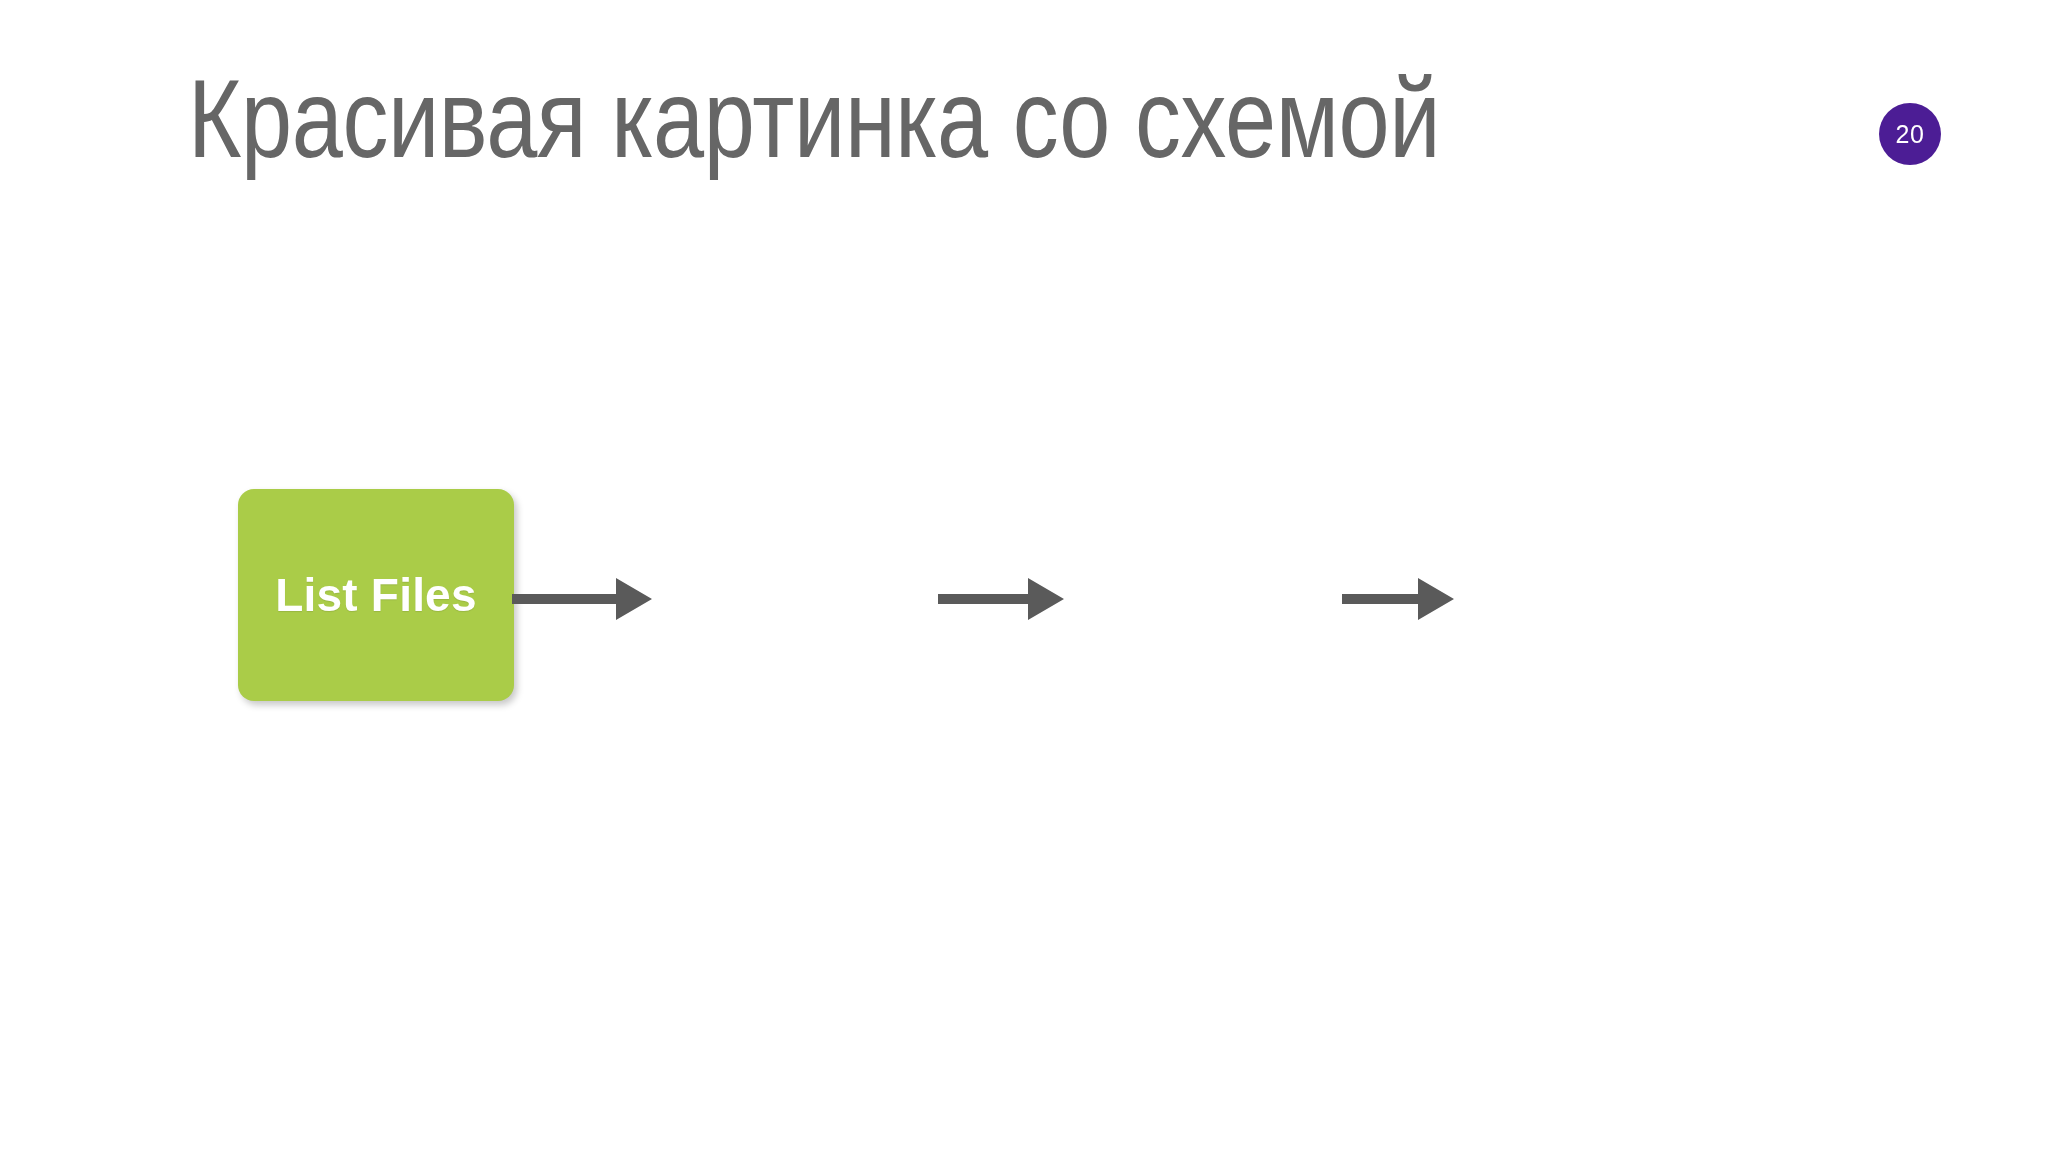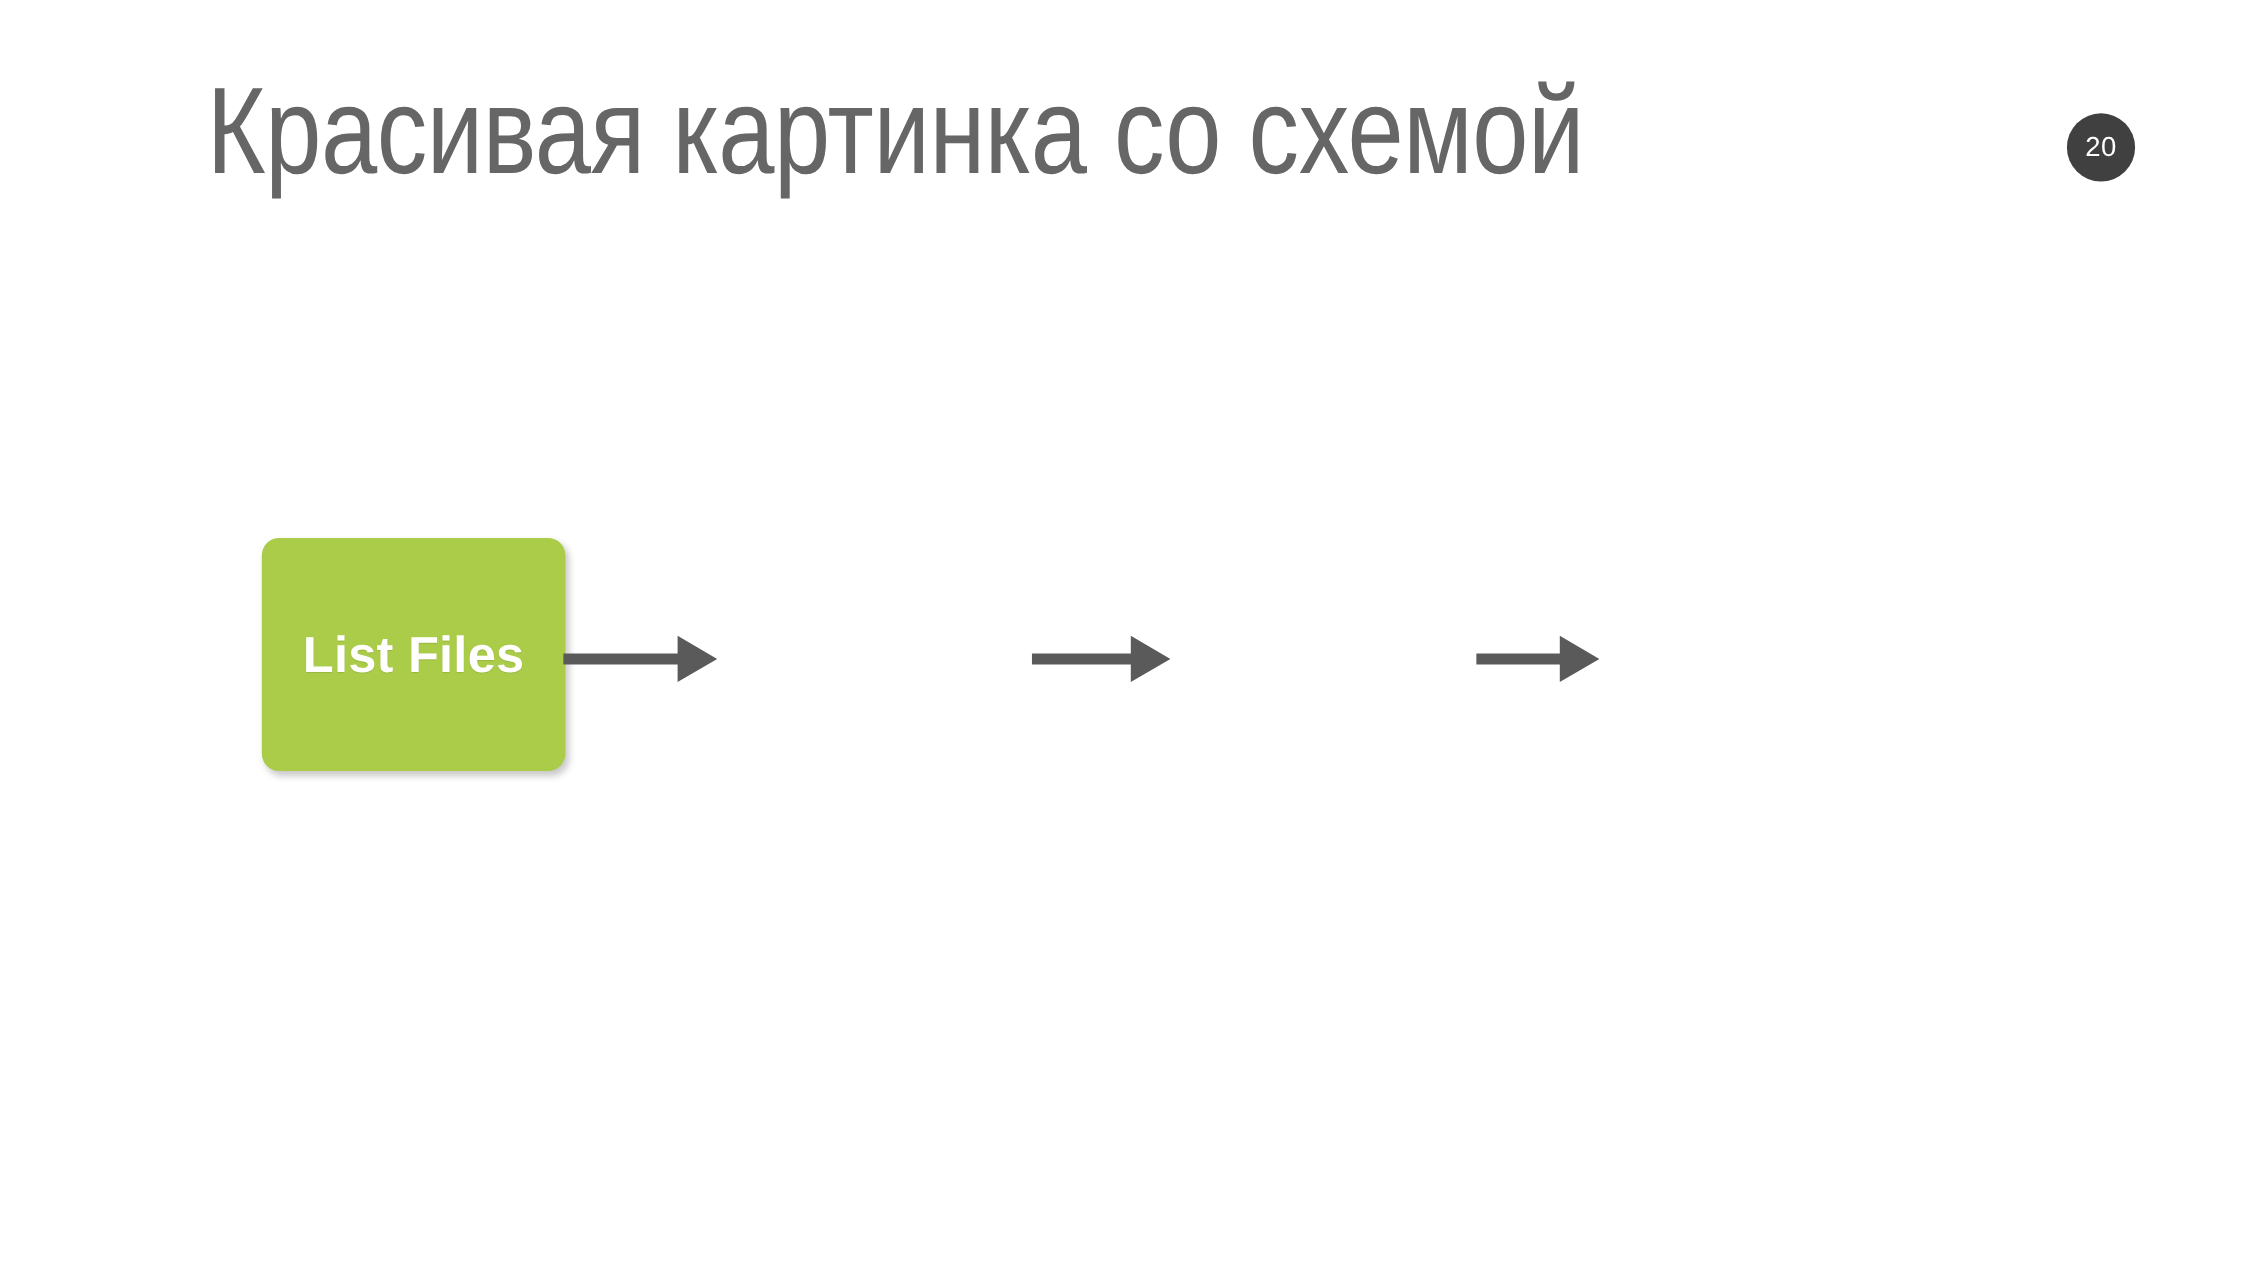--- a/index.html
+++ b/index.html
@@ -40,21 +40,21 @@
   }
 
   
   .page-badge {
     position: absolute;
     left: 1879px;
     top: 103px;
     width: 62px;
     height: 62px;
     border-radius: 50%;
-    background: #404040;
+    background: #4c1d95;
     color: #ffffff;
     display: flex;
     align-items: center;
     justify-content: center;
     font-size: 25px;
     font-weight: 400;
     font-family: "Liberation Sans", sans-serif;
     letter-spacing: 0.5px;
   }
 

